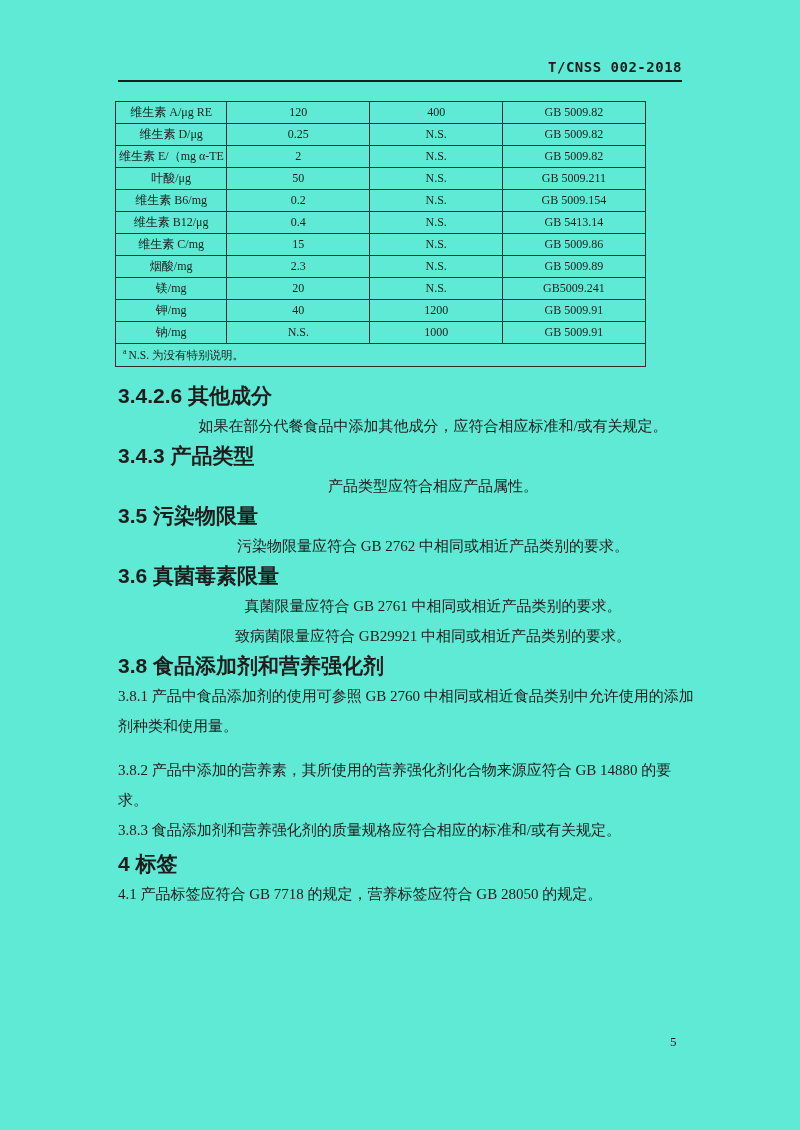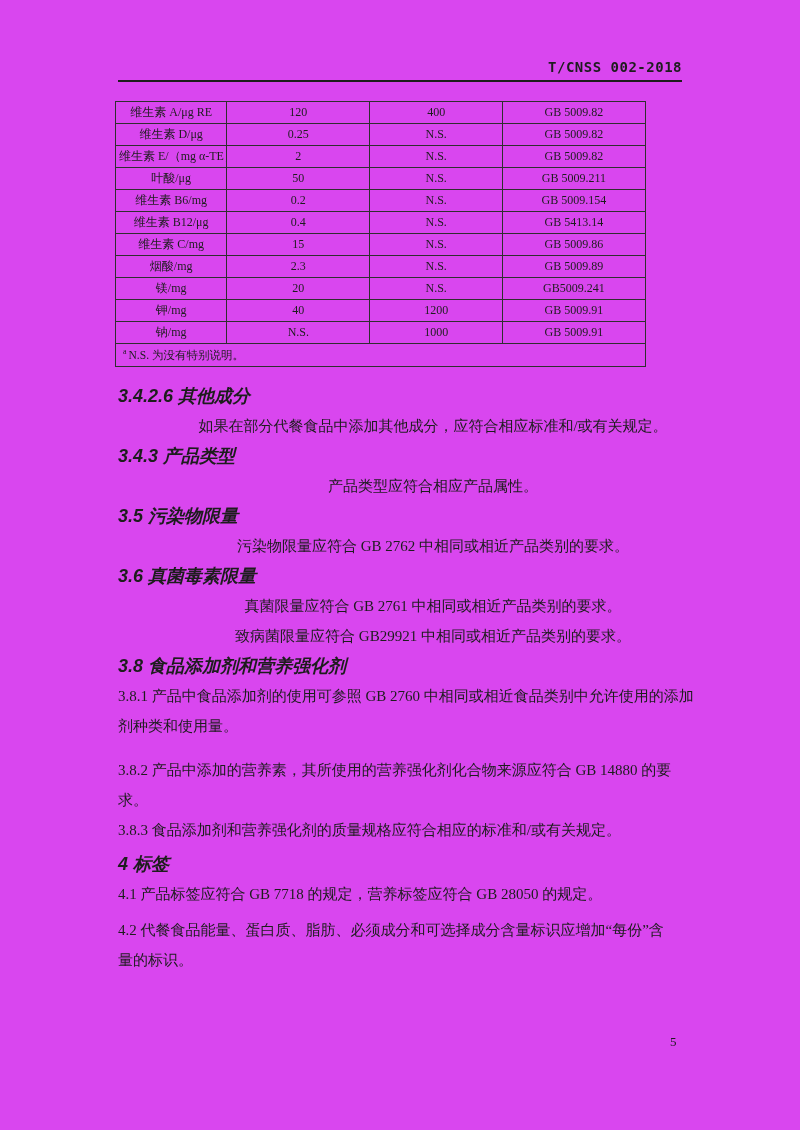--- a/index.html
+++ b/index.html
@@ -1,21 +1,21 @@
 <!DOCTYPE html>
 <html><head>
 <meta charset="utf-8">
 <style>
   html, body { margin: 0; padding: 0; background: #e8e8e8; }
   .page {
     position: relative;
     width: 800px;
     height: 1130px;
     margin: 0 auto;
-    background: #d946ef;
+    background: #5eead4;
     color: #1d1d1d;
     font-family: "Liberation Serif", "DejaVu Serif", serif;
     overflow: hidden;
   }
   .doc-number {
     position: absolute;
     top: 59px;
     right: 118px;
     font-family: "DejaVu Sans Mono", "Liberation Mono", monospace;
     font-size: 14px;
@@ -63,24 +63,23 @@
   .content {
     position: absolute;
     top: 381px;
     left: 118px;
     width: 600px;
     font-size: 15px;
   }
   .content .heading {
     font-family: "Liberation Sans", "DejaVu Sans", sans-serif;
     font-weight: bold;
-    font-size: 18px;
+    font-size: 21px;
     line-height: 30px;
     white-space: pre-line;
-    font-style: italic;
   }
   .content .paragraph {
     line-height: 30px;
     white-space: pre-line;
   }
   .content .indent { text-indent: 30px; text-align: center; }
   .page-number {
     position: absolute;
     top: 1034px;
     left: 670px;
@@ -189,19 +188,17 @@
       <div class="paragraph indent">真菌限量应符合 GB 2761 中相同或相近产品类别的要求。</div>
       <div class="paragraph indent">致病菌限量应符合 GB29921 中相同或相近产品类别的要求。</div>
       <div class="heading">3.8 食品添加剂和营养强化剂</div>
       <div class="paragraph">3.8.1 产品中食品添加剂的使用可参照 GB 2760 中相同或相近食品类别中允许使用的添加
 剂种类和使用量。</div>
       <div class="paragraph" style="margin-top: 14px; font-family: Liberation Serif, serif;">3.8.2 产品中添加的营养素，其所使用的营养强化剂化合物来源应符合 GB 14880 的要
 求。</div>
       <div class="paragraph">3.8.3 食品添加剂和营养强化剂的质量规格应符合相应的标准和/或有关规定。</div>
       <div class="heading" style="margin-top: 4px;">4 标签</div>
       <div class="paragraph">4.1 产品标签应符合 GB 7718 的规定，营养标签应符合 GB 28050 的规定。</div>
-      <div class="paragraph" style="margin-top: 6px;">4.2 代餐食品能量、蛋白质、脂肪、必须成分和可选择成分含量标识应增加“每份”含
-量的标识。</div>
     </div>
 
   <div class="page-number">5</div>
 
 </div>
 
 </body></html>

